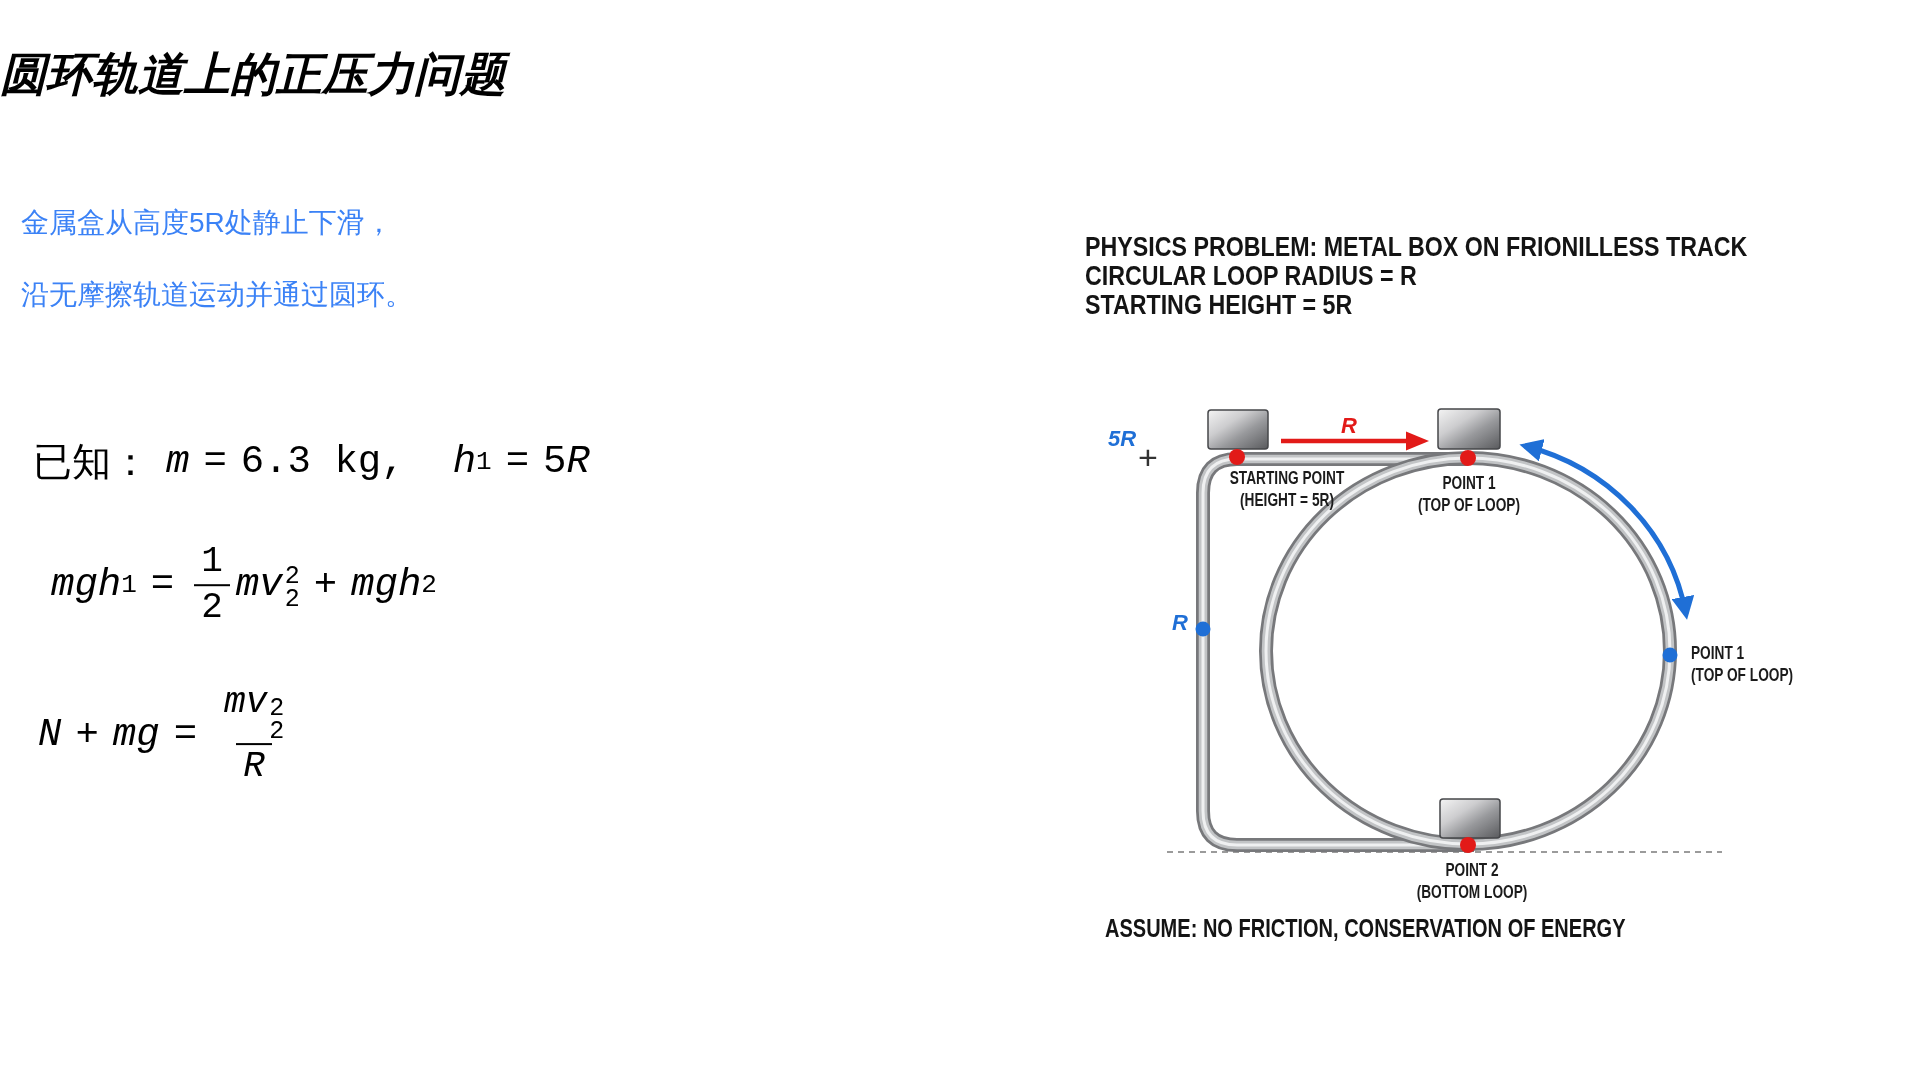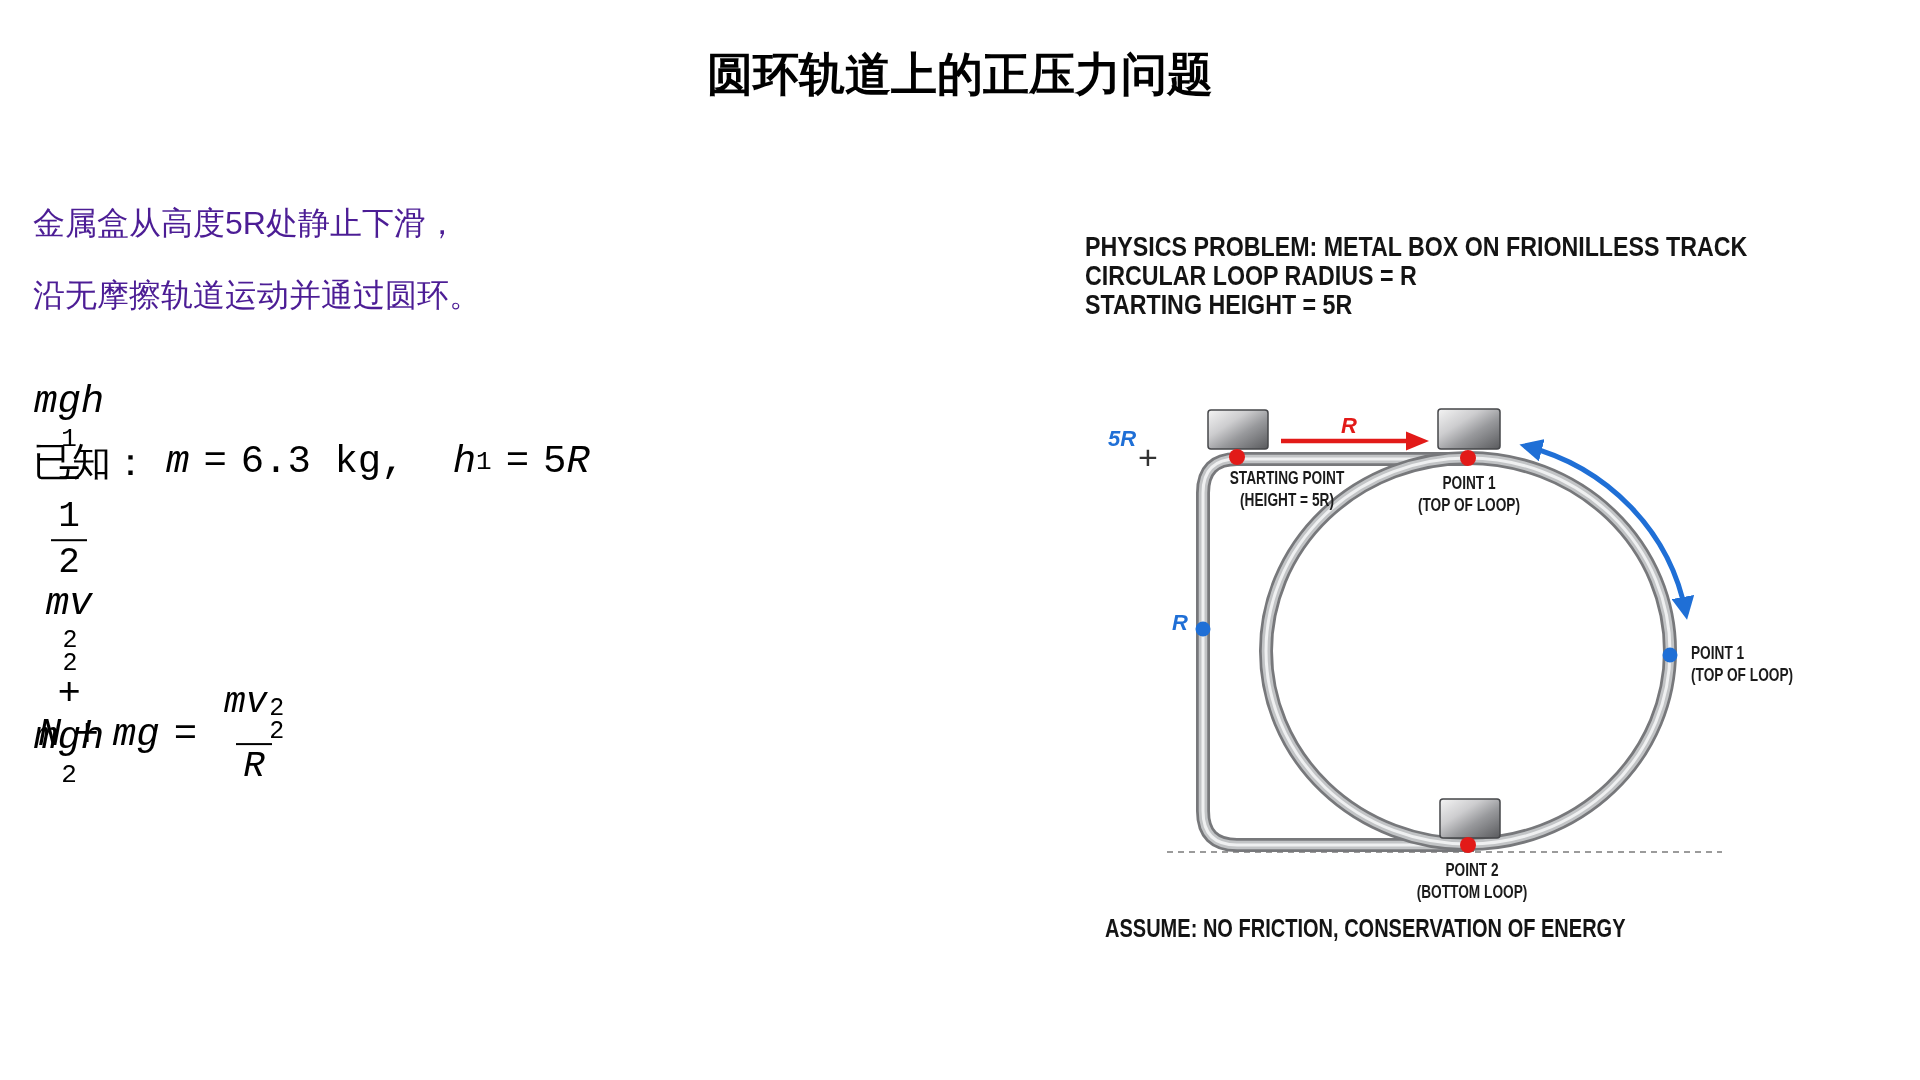--- a/index.html
+++ b/index.html
@@ -4,37 +4,38 @@
 <style>
   * { margin:0; padding:0; box-sizing:border-box; }
   html,body { background:#ffffff; }
   .page {
     position:relative; width:1920px; height:1080px; background:#ffffff;
     font-family:"Liberation Sans","DejaVu Sans",sans-serif; color:#000;
     overflow:hidden;
   }
   
   .title {
-    position:absolute; left:0; right:0; top:44px; text-align:center;
+    position:absolute; left:0; right:0; top:44px; text-align:left;
     font-size:46px; font-weight:bold; color:#000;
     font-family:"Liberation Sans","DejaVu Sans",sans-serif;
+    font-style:italic;
   }
   
   .problem {
-    position:absolute; left:33px; top:187px;
-    font-size:32px; line-height:72px; color:#4c1d95;
+    position:absolute; left:21px; top:187px;
+    font-size:28px; line-height:72px; color:#3b82f6;
   }
   
   .eq-row {
     position:absolute; display:flex; align-items:center;
     font-family:Liberation Mono, monospace;
     font-size:39px; color:#000; white-space:nowrap;
   }
   .eq1 { left:33px; top:462px; transform:translateY(-50%); }
-  .eq2 { left:34px; top:585px; transform:translateY(-50%);flex-direction:column; }
+  .eq2 { left:51px; top:585px; transform:translateY(-50%); }
   .eq3 { left:38px; top:735px; transform:translateY(-50%); }
   .var { font-style:italic; }
   .rom { font-style:normal; }
   .op  { margin:0 14px; }
   .ssub { font-size:26px; vertical-align:-9px; }
   .gap { display:inline-block; width:48px; }
   .cjk-label { margin-right:16px; }
   .frac { display:inline-flex; flex-direction:column; align-items:center; margin:0 6px; }
   .frac .num { font-size:36px; line-height:1.05; padding:0 7px 3px; }
   .frac .den { font-size:36px; line-height:1.05; padding:3px 7px 0; border-top:2.5px solid #000; }

